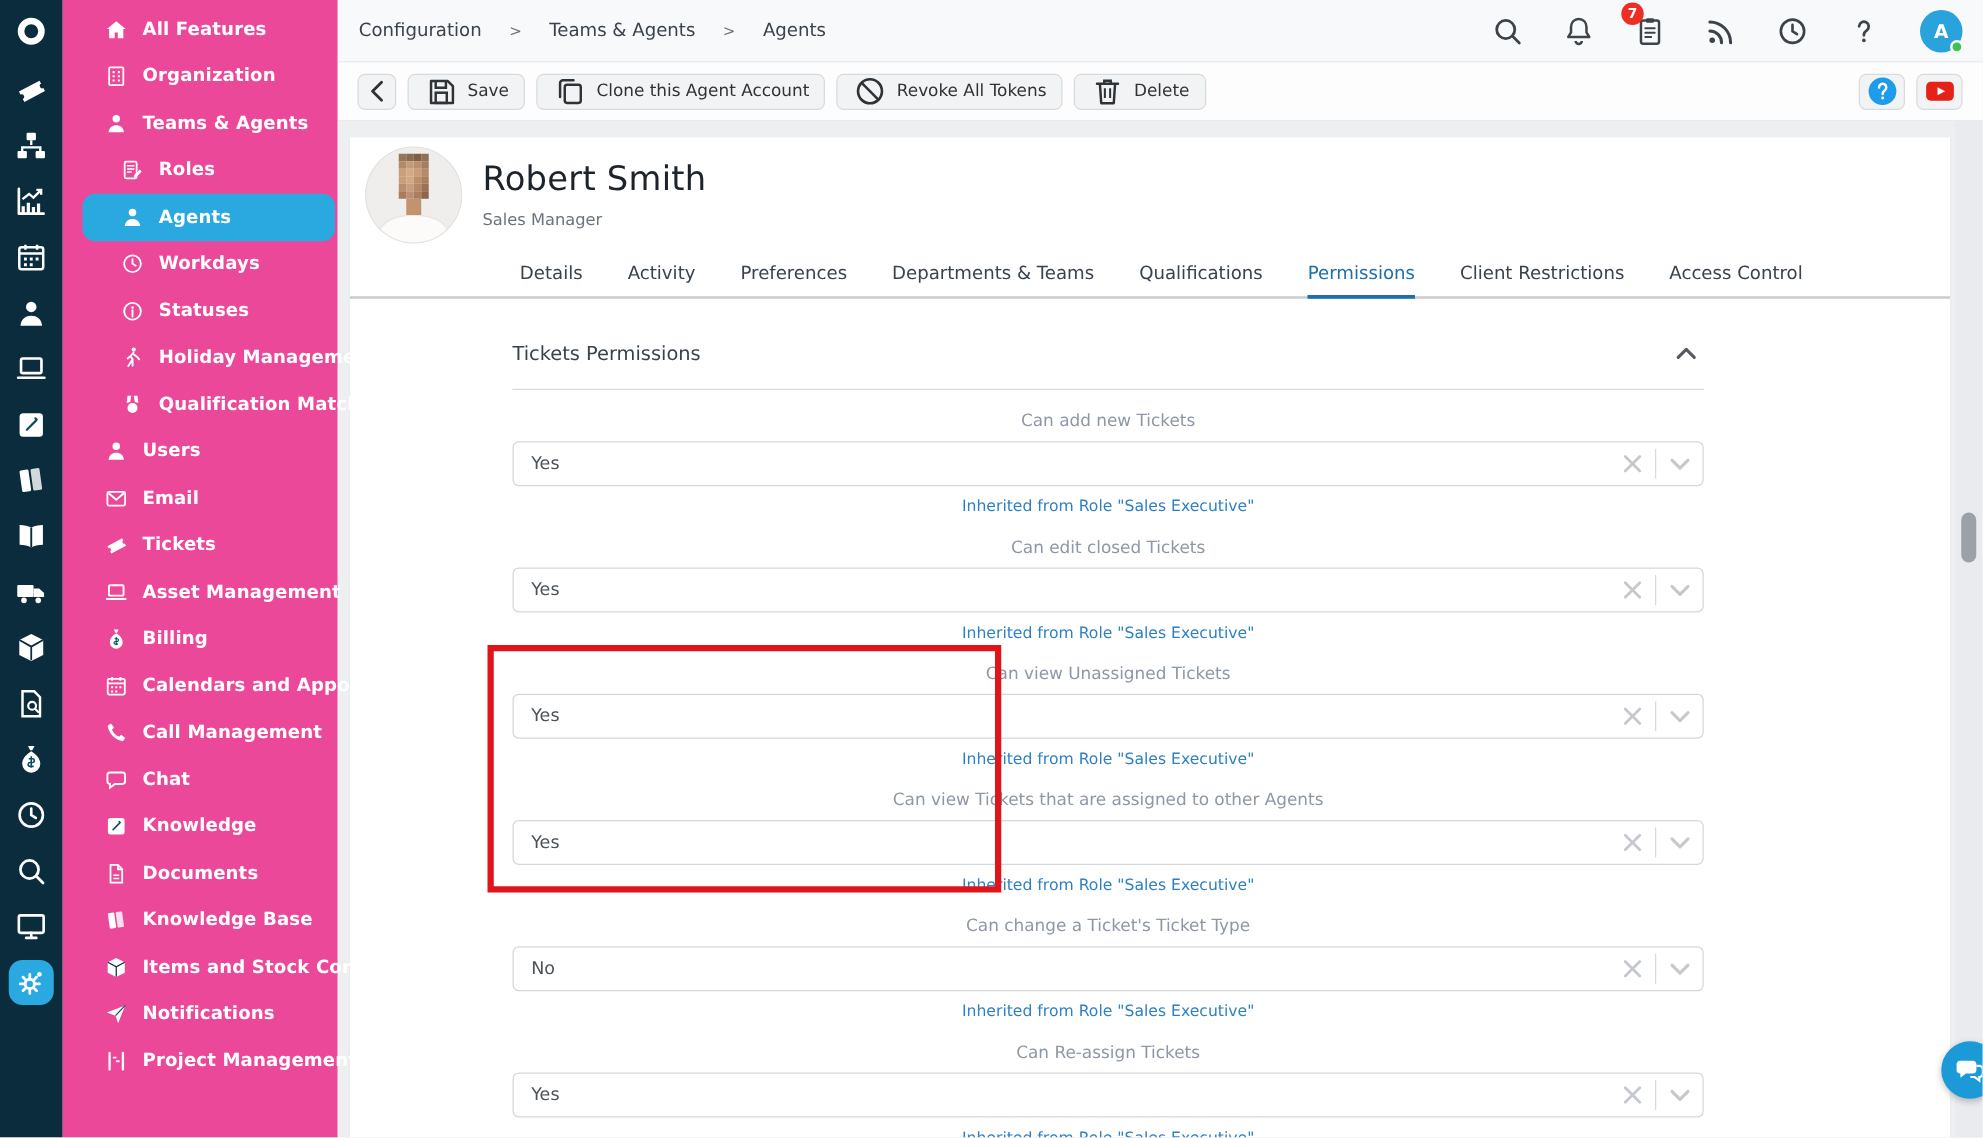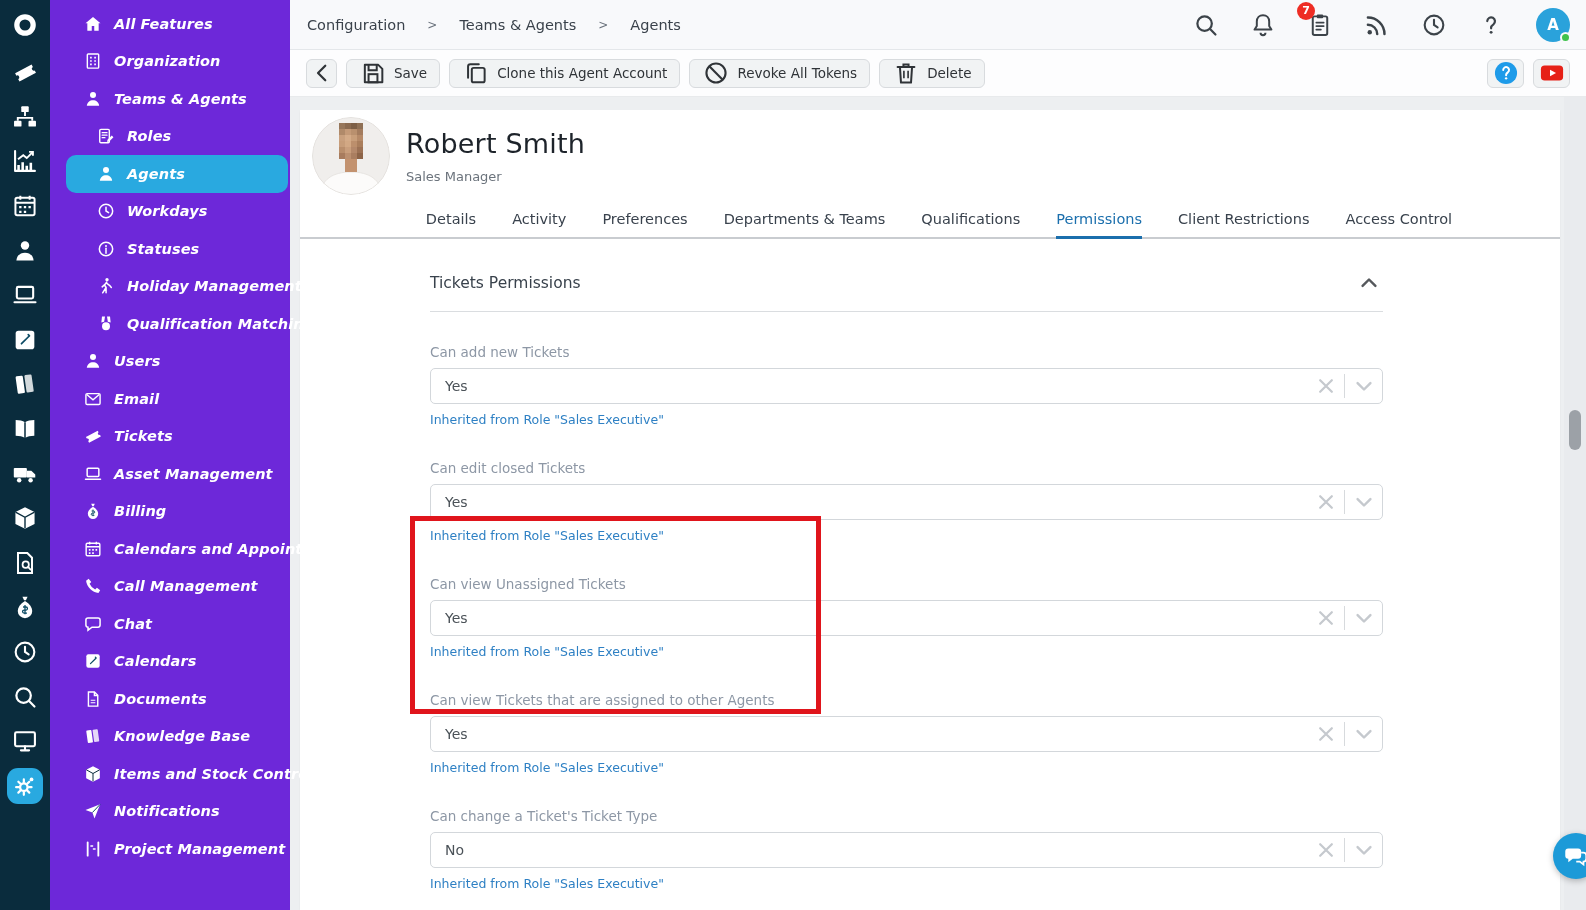--- a/index.html
+++ b/index.html
@@ -10,21 +10,21 @@
   
   .rail { width:50px; background:#0a2c3d; display:flex; flex-direction:column; align-items:center; flex-shrink:0; z-index:5; }
   .rail-item { height:44.6px; width:50px; display:flex; align-items:center; justify-content:center; color:#fff; cursor:pointer; }
   .rail-item.logo { height:50px; }
   .rail-item svg { width:21px; height:21px; display:block; }
   .rail-item.logo svg { width:28px; height:28px; }
   .rail-item.active .railwrap { background:#29a9e0; border-radius:11px; width:36px; height:36px; display:flex; align-items:center; justify-content:center; }
   .railwrap { display:flex; align-items:center; justify-content:center; }
 
   
-  .sidebar { width:240px; background:#6d28d9; color:#fff; flex-shrink:0; padding-top:5px; z-index:4;font-style:italic; }
+  .sidebar { width:220px; background:#ec4899; color:#fff; flex-shrink:0; padding-top:5px; z-index:4; }
   .s-item { height:37.5px; display:flex; align-items:center; gap:11px; padding-left:33px; cursor:pointer; font-size:14.5px; font-weight:600; letter-spacing:.1px; white-space:nowrap; }
   .s-item.sub { padding-left:46px; }
   .s-item .ic { width:20px; height:20px; flex-shrink:0; display:flex; align-items:center; justify-content:center; }
   .s-item .ic svg { width:19px; height:19px; display:block; }
   .s-item.sub .ic svg { width:18px; height:18px; }
   .s-item.active { background:#29a9e0; border-radius:10px; margin-left:16px; margin-right:2px; padding-left:30px; }
 
   
   .main { flex:1; display:flex; flex-direction:column; position:relative; }
   .topbar { height:50px; background:#f8f9fb; border-bottom:1px solid #e4e7ea; display:flex; align-items:center; padding:0 16px 0 17px; flex-shrink:0; }
@@ -58,21 +58,21 @@
   .tabs { display:flex; gap:36px; padding-left:18px; border-bottom:2px solid #c9ccd0; margin-top:7px;justify-content:center; }
   .tab { padding:9px 0 9px; font-size:14.5px; color:#39424d; cursor:pointer; white-space:nowrap; }
   .tab.active { color:#1b6fad; border-bottom:3px solid #1b6fad; margin-bottom:-2px; }
 
   .panel { margin:30px 0 0 130px; width:953px; }
   .sec-head { display:flex; align-items:center; justify-content:space-between; padding-bottom:14px; border-bottom:1px solid #dadde0; }
   .sec-title { font-size:15.5px; color:#39424c; }
   .sec-chev { color:#55585c; cursor:pointer; display:flex; }
   .sec-chev svg { width:20px; height:20px; }
 
-  .field { margin-top:32px; }
+  .field { margin-top:17px;text-align:center; }
   .f-label { font-size:13.5px; line-height:17px; color:#8d97a5; margin-bottom:7px; }
   .sel { position:relative; height:36px; border:1px solid #d3d7db; border-radius:5px; background:#fff; display:flex; align-items:center; padding:0 96px 0 14px; color:#4b5258; font-size:14px; cursor:pointer; }
   .sel-ctrl { position:absolute; right:0; top:0; height:100%; display:flex; align-items:center; }
   .sel-x, .sel-chev { width:37px; height:100%; display:flex; align-items:center; justify-content:center; color:#c5c9ce; cursor:pointer; }
   .sel-x svg, .sel-chev svg { width:17px; height:17px; }
   .sel-div { width:1px; height:24px; background:#d7dadd; }
   .inh { display:inline-block; font-size:12.5px; line-height:16px; color:#2e80c4; margin-top:8px; cursor:pointer; }
 
   .redbox { position:absolute; left:110px; top:406px; width:411px; height:198px; border:5px solid #e0151c; z-index:20; pointer-events:none; }
 
@@ -403,21 +403,21 @@
         </span>
         <span>Chat</span>
       </div>
     <div class="s-item">
         <span class="ic">
           <svg viewBox="0 0 24 24" xmlns="http://www.w3.org/2000/svg" style="width:100%;height:100%;max-width:28px;max-height:28px;">
             <rect x="4" y="4" width="16" height="16" rx="2.4" fill="currentColor"></rect>
             <path d="M9 15.2l6.2-6.2M15.8 8.4l-1-1" stroke="#0d4c65" stroke-width="1.5" stroke-linecap="round"></path>
           </svg>
         </span>
-        <span>Calendars</span>
+        <span>Knowledge</span>
       </div>
     <div class="s-item">
         <span class="ic">
           <svg viewBox="0 0 24 24" xmlns="http://www.w3.org/2000/svg" style="width:100%;height:100%;max-width:28px;max-height:28px;">
             <path d="M6.5 3.5h7.2l4 4v13H6.5z" fill="none" stroke="currentColor" stroke-width="1.7"></path>
             <path d="M13.7 3.5v4.2h4" fill="none" stroke="currentColor" stroke-width="1.7"></path>
             <path d="M9.2 13.5h5.6M9.2 16.5h5.6" stroke="currentColor" stroke-width="1.4"></path>
           </svg>
         </span>
         <span>Documents</span>

